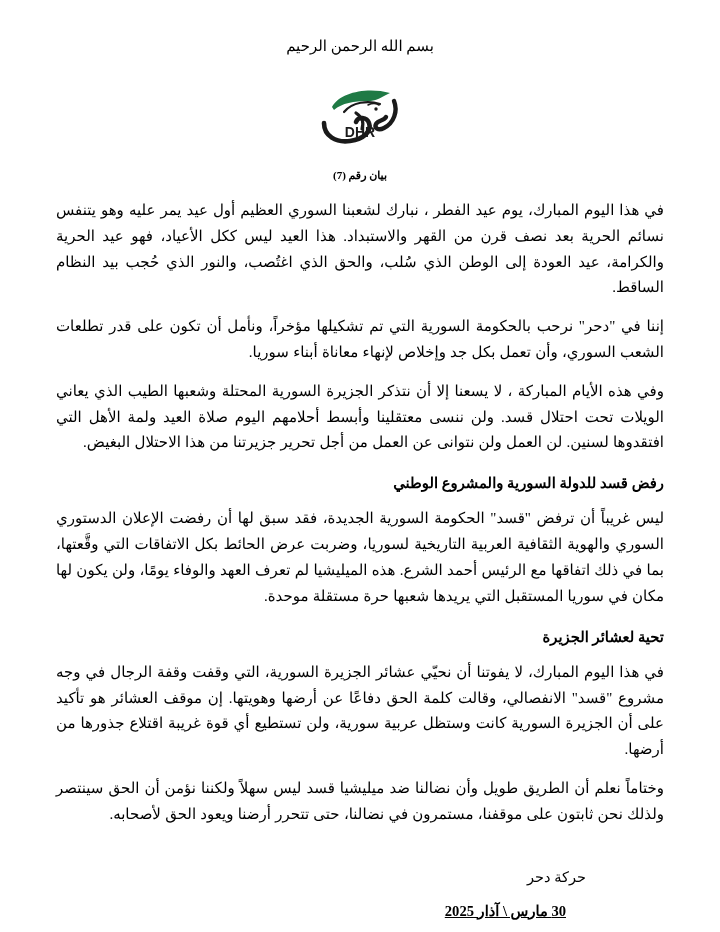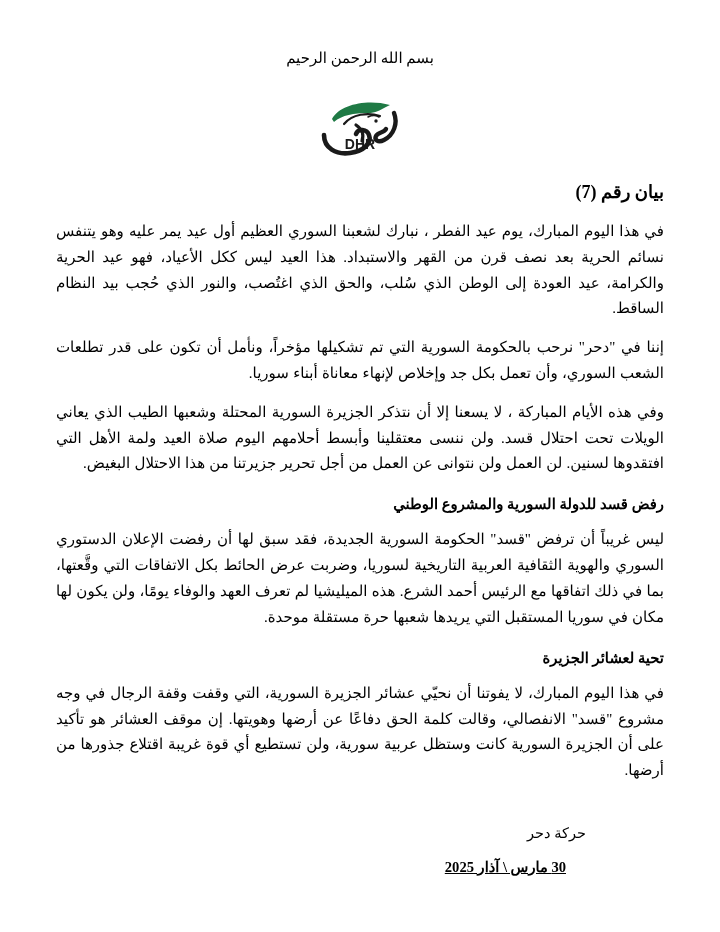--- a/index.html
+++ b/index.html
@@ -11,43 +11,43 @@
     width: 720px;
     height: 932px;
     font-family: "Liberation Serif", "DejaVu Serif", serif;
     color: #000000;
     overflow: hidden;
   }
   .page {
     width: 720px;
     height: 932px;
     box-sizing: border-box;
-    padding: 40px 56px 30px 56px;
+    padding: 28px 56px 30px 56px;
     position: relative;
   }
   .basmala {
     text-align: center;
     font-size: 15px;
     line-height: 1.4;
     margin: 8px 0 0 0;
     direction: rtl;
   }
   .logo-wrap {
     text-align: center;
     margin-top: 26px;
     margin-bottom: 6px;
     height: 72px;
   }
   .logo-svg {
     display: inline-block;
   }
   .statement-title {
-    text-align: right;
+    text-align: center;
     font-weight: bold;
-    font-size: 18px;
+    font-size: 11px;
     direction: rtl;
     margin-top: 14px;
     margin-bottom: 16px;
   }
   p.body-par {
     direction: rtl;
     text-align: justify;
     text-align-last: right;
     font-size: 15px;
     line-height: 1.72;
@@ -108,19 +108,20 @@
 
   <p class="body-par">في هذا اليوم المبارك، يوم عيد الفطر ، نبارك لشعبنا السوري العظيم أول عيد يمر عليه وهو يتنفس نسائم الحرية بعد نصف قرن من القهر والاستبداد. هذا العيد ليس ككل الأعياد، فهو عيد الحرية والكرامة، عيد العودة إلى الوطن الذي سُلب، والحق الذي اغتُصب، والنور الذي حُجب بيد النظام الساقط.</p>
   <p class="body-par">إننا في "دحر" نرحب بالحكومة السورية التي تم تشكيلها مؤخراً، ونأمل أن تكون على قدر تطلعات الشعب السوري، وأن تعمل بكل جد وإخلاص لإنهاء معاناة أبناء سوريا.</p>
   <p class="body-par">وفي هذه الأيام المباركة ، لا يسعنا إلا أن نتذكر الجزيرة السورية المحتلة وشعبها الطيب الذي يعاني الويلات تحت احتلال قسد. ولن ننسى معتقلينا وأبسط أحلامهم اليوم صلاة العيد ولمة الأهل التي افتقدوها لسنين. لن العمل ولن نتوانى عن العمل من أجل تحرير جزيرتنا من هذا الاحتلال البغيض.</p>
 
   <h2 class="section-head">رفض قسد للدولة السورية والمشروع الوطني</h2>
   <p class="body-par">ليس غريباً أن ترفض "قسد" الحكومة السورية الجديدة، فقد سبق لها أن رفضت الإعلان الدستوري السوري والهوية الثقافية العربية التاريخية لسوريا، وضربت عرض الحائط بكل الاتفاقات التي وقَّعتها، بما في ذلك اتفاقها مع الرئيس أحمد الشرع. هذه الميليشيا لم تعرف العهد والوفاء يومًا، ولن يكون لها مكان في سوريا المستقبل التي يريدها شعبها حرة مستقلة موحدة.</p>
 
   <h2 class="section-head">تحية لعشائر الجزيرة</h2>
   <p class="body-par">في هذا اليوم المبارك، لا يفوتنا أن نحيّي عشائر الجزيرة السورية، التي وقفت وقفة الرجال في وجه مشروع "قسد" الانفصالي، وقالت كلمة الحق دفاعًا عن أرضها وهويتها. إن موقف العشائر هو تأكيد على أن الجزيرة السورية كانت وستظل عربية سورية، ولن تستطيع أي قوة غريبة اقتلاع جذورها من أرضها.</p>
+  <p class="body-par">وختاماً نعلم أن الطريق طويل وأن نضالنا ضد ميليشيا قسد ليس سهلاً ولكننا نؤمن أن الحق سينتصر ولذلك نحن ثابتون على موقفنا، مستمرون في نضالنا، حتى تتحرر أرضنا ويعود الحق لأصحابه.</p>
 
   <div class="sign-block">
     <div class="sign-org">حركة دحر</div>
     <div class="sign-date">30 مارس \ آذار 2025</div>
   </div>
 
 </div>
 
 </body></html>

